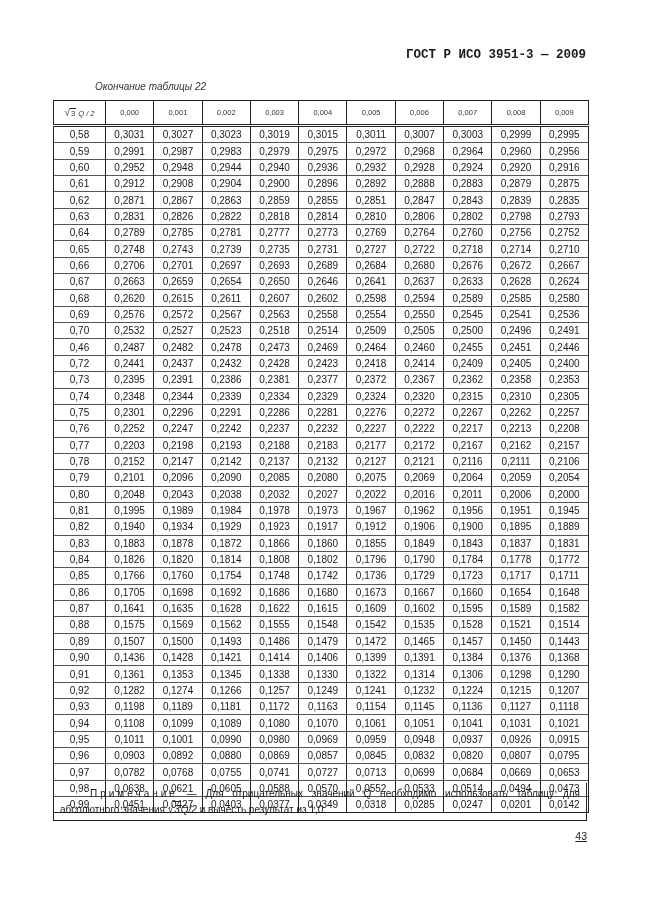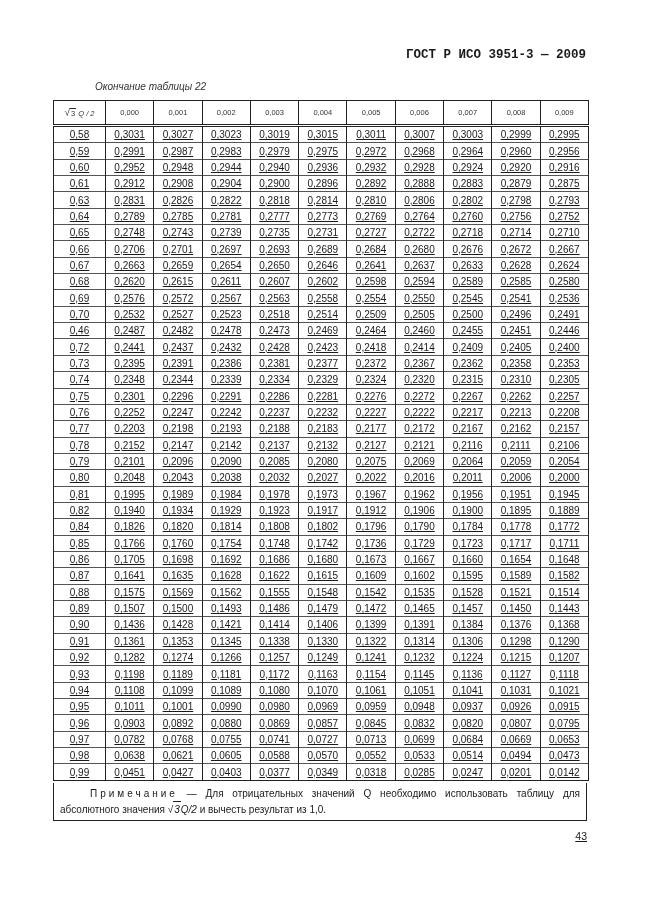--- a/index.html
+++ b/index.html
@@ -4,21 +4,21 @@
 <style>
   html, body { margin: 0; padding: 0; background: #ffffff; }
   body { width: 646px; height: 913px; position: relative; overflow: hidden; font-family: "Liberation Sans", sans-serif; color: #1a1a1a; }
   .doc-header { position: absolute; top: 48px; right: 60px; font-weight: bold; font-size: 12.5px; letter-spacing: 0; font-family: Liberation Mono, monospace; }
   .caption { position: absolute; top: 81px; left: 54px; font-style: italic; font-size: 10px; color: #333; margin-left: 41px; }
   table.data { position: absolute; top: 100px; left: 53px; width: 536px; border-collapse: collapse; font-size: 10px; table-layout: fixed; }
   table.data th { font-weight: normal; font-size: 7.5px; height: 23px; border: 1px solid #222; text-align: center; color: #333; padding: 0; }
   table.data thead tr { border-bottom: 3px double #222; }
   table.data thead th { border-bottom: 3px double #222; }
   table.data td { border-left: 1px solid #222; border-right: 1px solid #222; height: 15.35px; padding: 0; text-align: center; line-height: 15px; }
-  table.data tbody tr { border-bottom: 1px solid #555; text-decoration: underline; }
+  table.data tbody tr { border-bottom: 1px solid #555; }
   table.data tbody tr:last-child td { border-bottom: 1px solid #222; }
   table.data col.c0 { width: 52px; }
   .sqrt { display: inline-flex; align-items: flex-end; font-style: italic; }
   .sqrt .rad { font-style: normal; font-size: 10px; margin-right: 0; }
   .sqrt .under { border-top: 1px solid #222; padding: 0 1px; font-style: normal; }
   .note { position: absolute; top: 783px; left: 53px; width: 534px; height: 38px; border: 1px solid #222; border-top: none; font-size: 10px; line-height: 15px; box-sizing: border-box; padding: 3px 6px 10px 6px; }
   .note .l1 { text-indent: 30px; text-align: justify; text-align-last: justify; }
   .note .spaced { letter-spacing: 3px; }
   .note .sq { display: inline-flex; align-items: flex-end; font-style: italic; }
   .note .sq .under { border-top: 1px solid #222; padding: 0 1px; }
@@ -110,20 +110,33 @@
         <td>0,2904</td>
         <td>0,2900</td>
         <td>0,2896</td>
         <td>0,2892</td>
         <td>0,2888</td>
         <td>0,2883</td>
         <td>0,2879</td>
         <td>0,2875</td>
       </tr>
       <tr>
+        <td>0,62</td>
+        <td>0,2871</td>
+        <td>0,2867</td>
+        <td>0,2863</td>
+        <td>0,2859</td>
+        <td>0,2855</td>
+        <td>0,2851</td>
+        <td>0,2847</td>
+        <td>0,2843</td>
+        <td>0,2839</td>
+        <td>0,2835</td>
+      </tr>
+      <tr>
         <td>0,63</td>
         <td>0,2831</td>
         <td>0,2826</td>
         <td>0,2822</td>
         <td>0,2818</td>
         <td>0,2814</td>
         <td>0,2810</td>
         <td>0,2806</td>
         <td>0,2802</td>
         <td>0,2798</td>
@@ -368,20 +381,33 @@
         <td>0,1940</td>
         <td>0,1934</td>
         <td>0,1929</td>
         <td>0,1923</td>
         <td>0,1917</td>
         <td>0,1912</td>
         <td>0,1906</td>
         <td>0,1900</td>
         <td>0,1895</td>
         <td>0,1889</td>
+      </tr>
+      <tr>
+        <td>0,83</td>
+        <td>0,1883</td>
+        <td>0,1878</td>
+        <td>0,1872</td>
+        <td>0,1866</td>
+        <td>0,1860</td>
+        <td>0,1855</td>
+        <td>0,1849</td>
+        <td>0,1843</td>
+        <td>0,1837</td>
+        <td>0,1831</td>
       </tr>
       <tr>
         <td>0,84</td>
         <td>0,1826</td>
         <td>0,1820</td>
         <td>0,1814</td>
         <td>0,1808</td>
         <td>0,1802</td>
         <td>0,1796</td>
         <td>0,1790</td>

